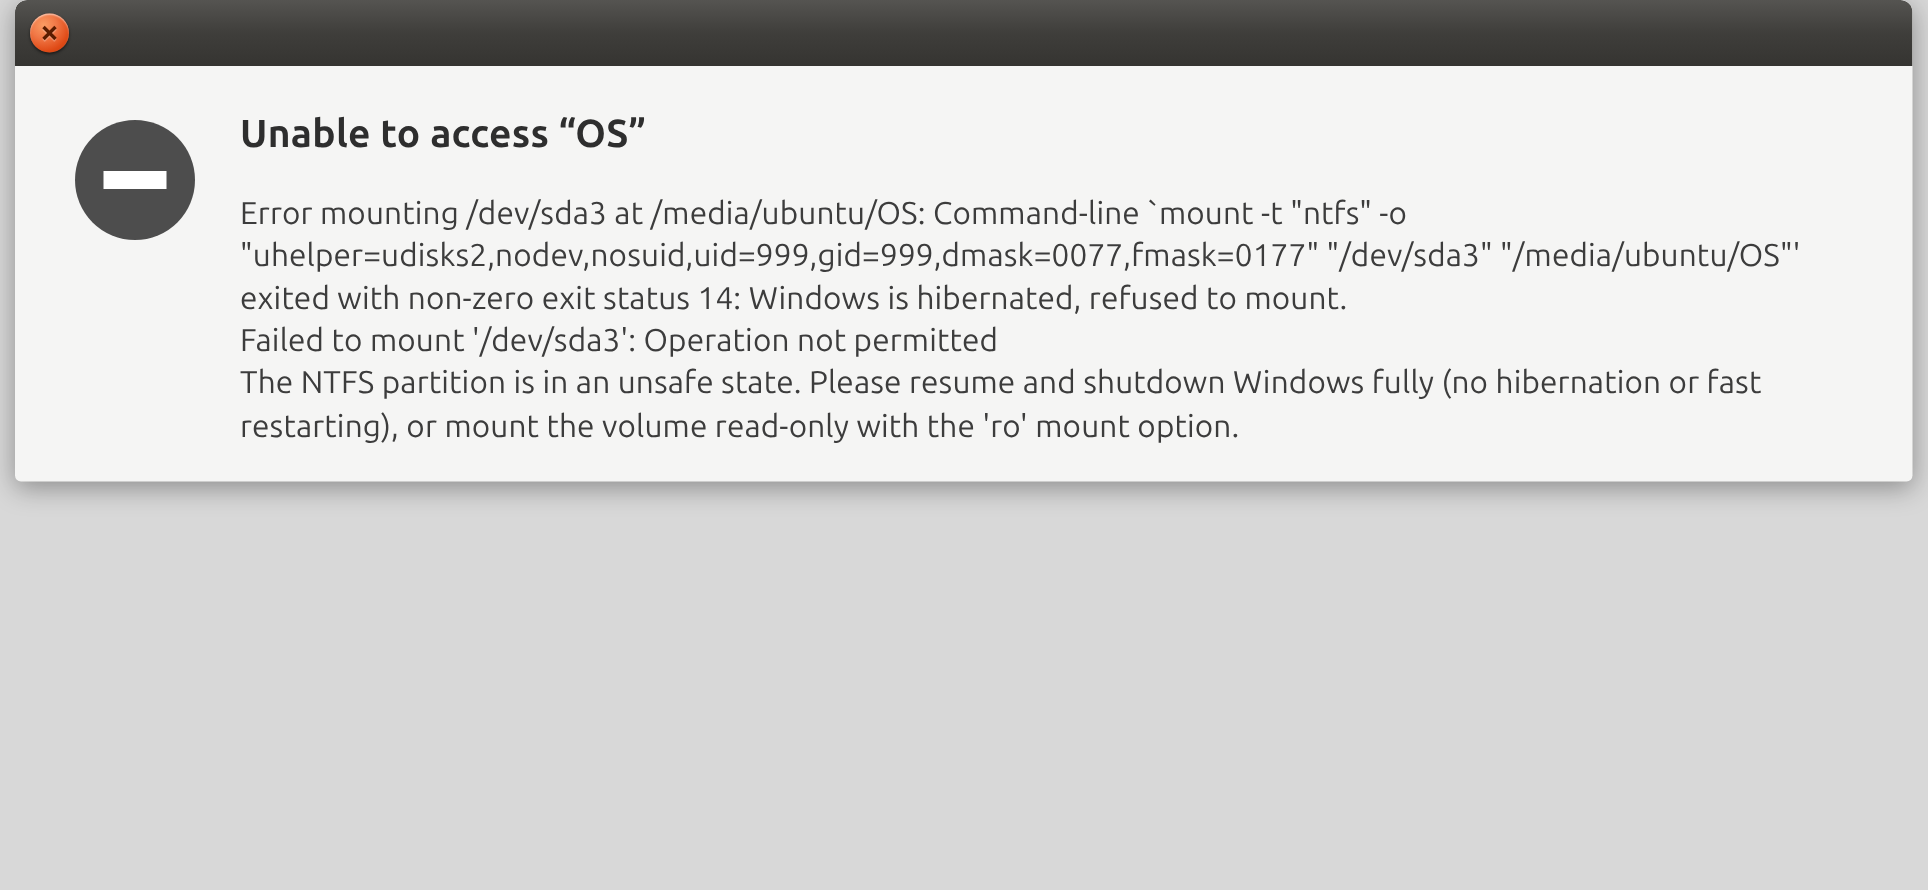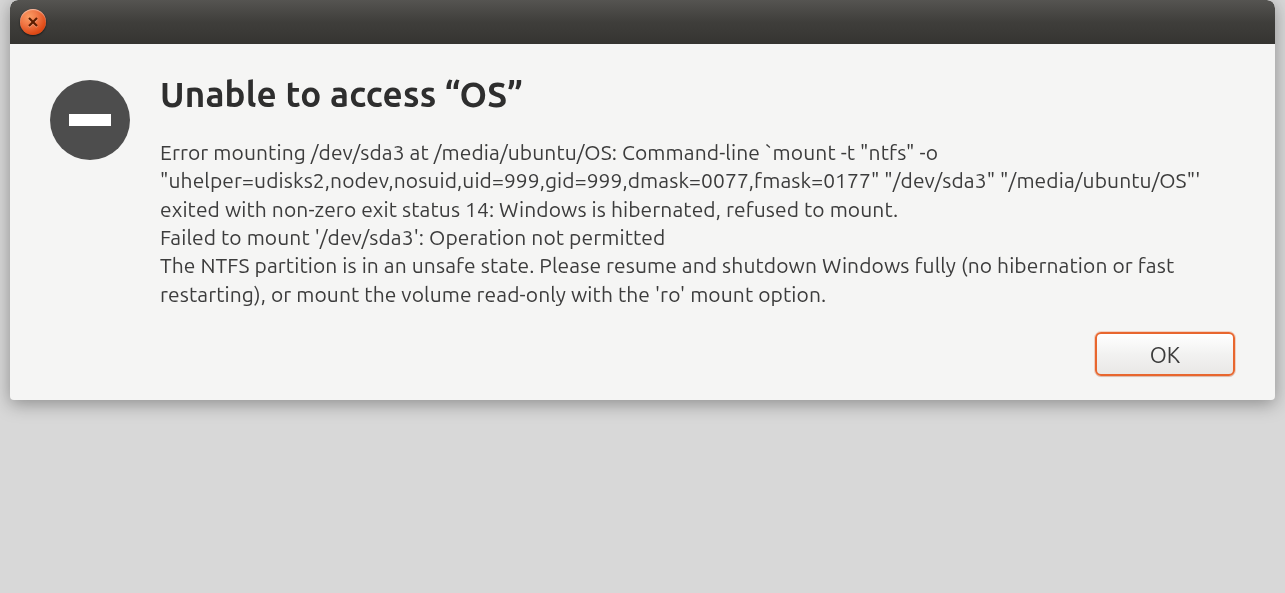--- a/index.html
+++ b/index.html
@@ -62,21 +62,21 @@
   }
   .error-icon .bar {
     width: 42px; height: 12px;
     background: #ffffff;
   }
   .content {
     flex: 1 1 auto;
     color: #3c3c3c;
   }
   .heading {
-    font-size: 35px;
+    font-size: 26px;
     font-weight: 700;
     color: #2e2e2e;
     margin: 0 0 24px 0;
     letter-spacing: 0.2px;
   }
   .message {
     font-size: 21px;
     line-height: 1.35;
     white-space: pre-line;
     color: #3c3c3c;
@@ -124,17 +124,14 @@
       <div class="bar"></div>
     </div>
     <div class="content">
       <div class="heading">Unable to access “OS”</div>
       <div class="message">Error mounting /dev/sda3 at /media/ubuntu/OS: Command-line `mount -t "ntfs" -o "uhelper=udisks2,nodev,nosuid,uid=999,gid=999,dmask=0077,fmask=0177" "/dev/sda3" "/media/ubuntu/OS"' exited with non-zero exit status 14: Windows is hibernated, refused to mount.
 Failed to mount '/dev/sda3': Operation not permitted
 The NTFS partition is in an unsafe state. Please resume and shutdown Windows fully (no hibernation or fast restarting), or mount the volume read-only with the 'ro' mount option.</div>
     </div>
   </div>
 
-  <div class="button-row">
-    <div class="ok-btn">OK</div>
-  </div>
 
 </div>
 
 </body></html>

